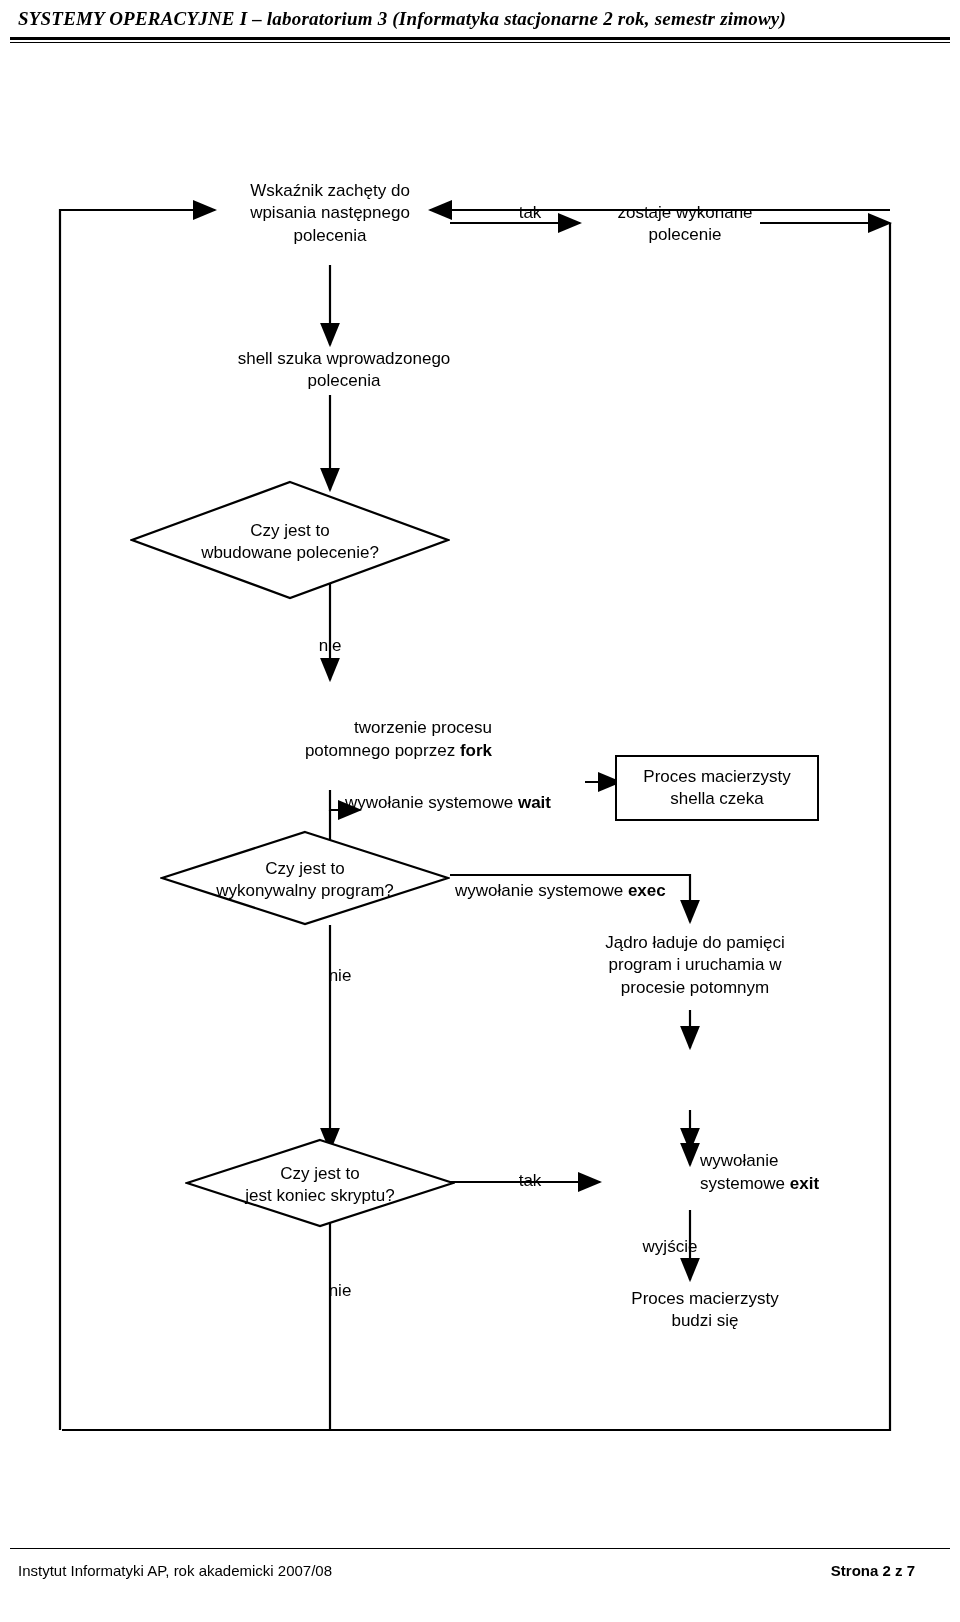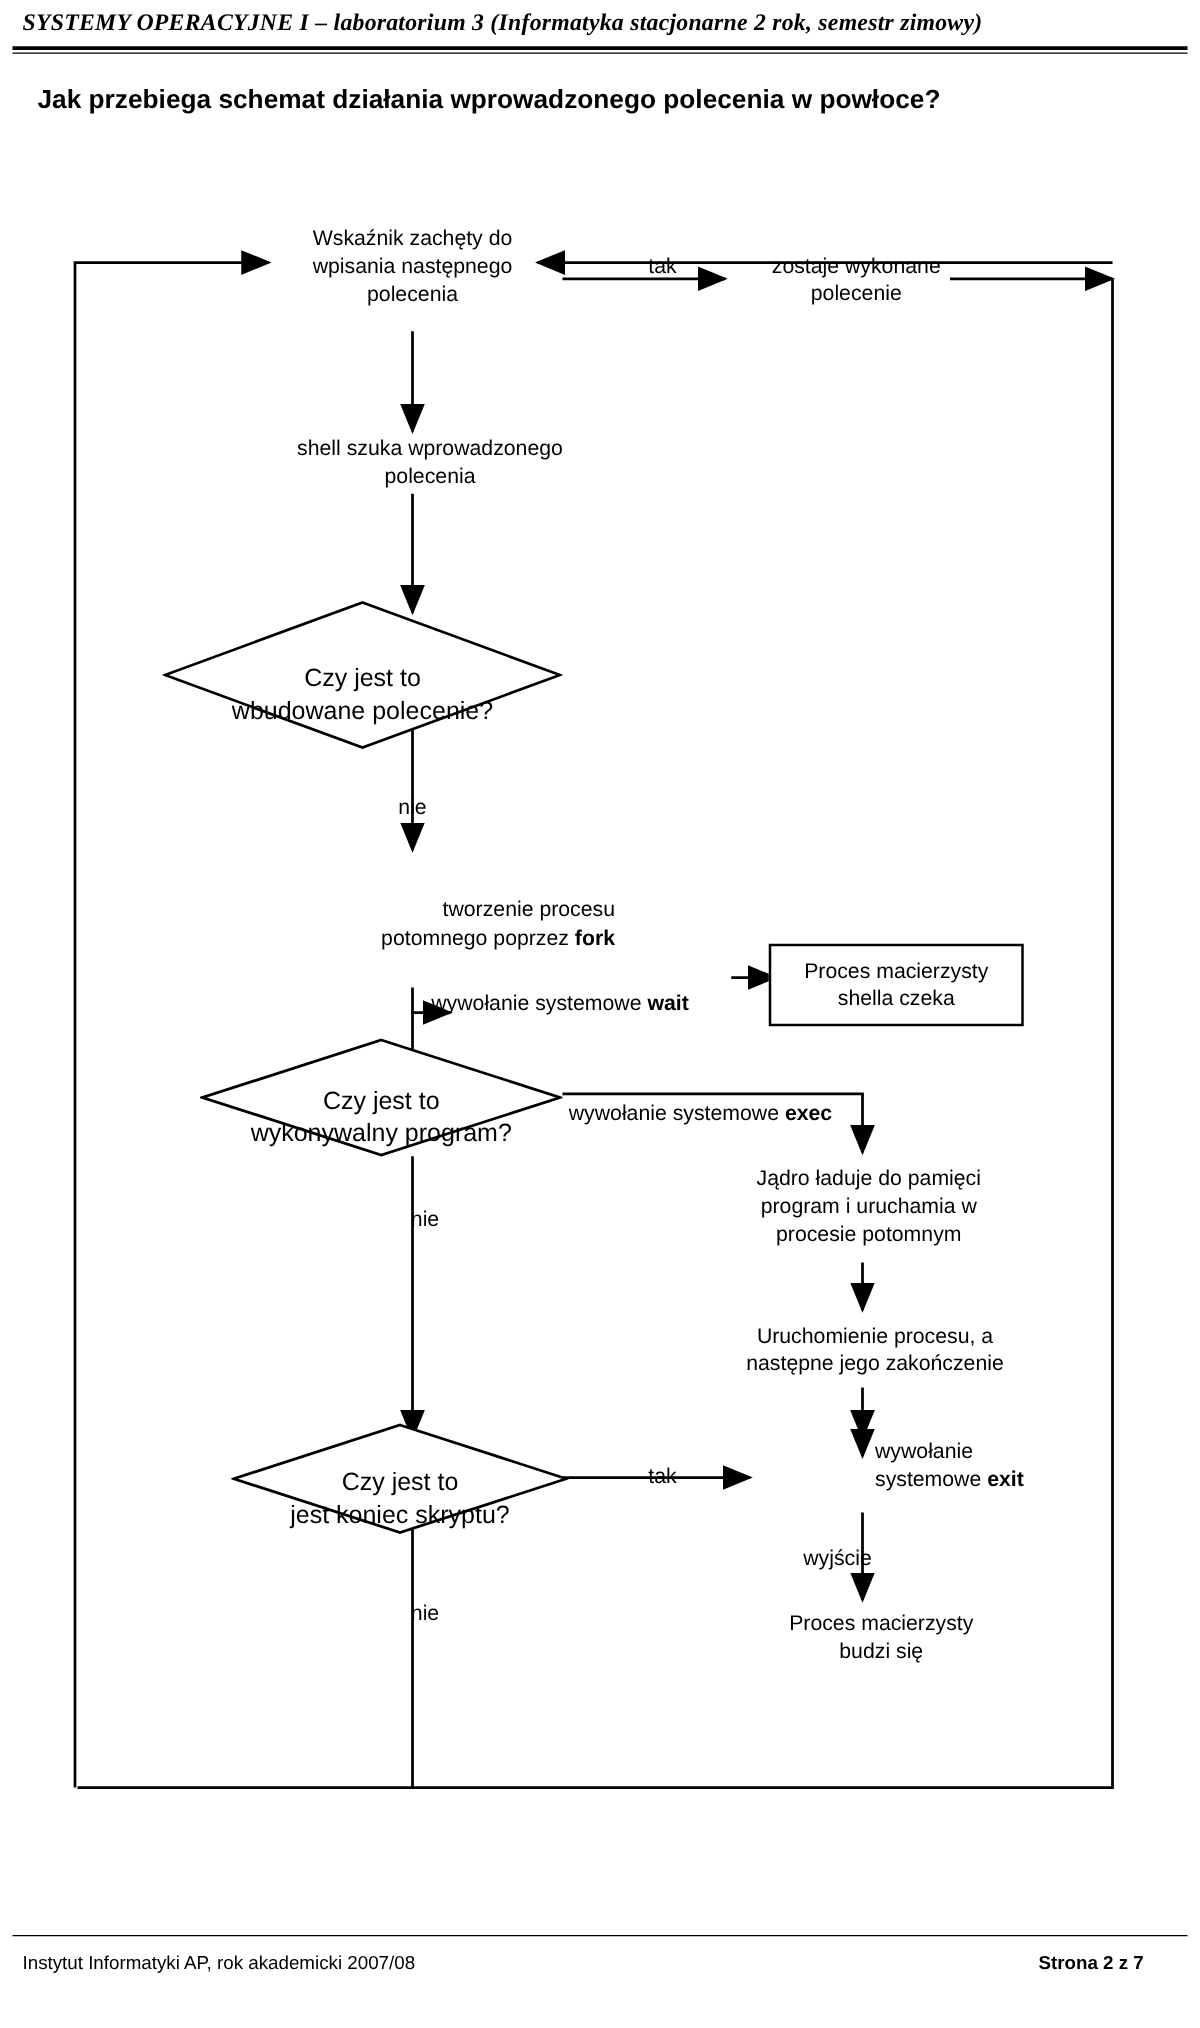--- a/index.html
+++ b/index.html
@@ -44,39 +44,38 @@
     white-space:pre-line;
   }
   .box{
     position:absolute;border:2px solid #000;background:#fff;
     display:flex;align-items:center;justify-content:center;
     text-align:center;font-size:17px;line-height:1.32;white-space:pre-line;
   }
   .diamond-wrap{position:absolute;}
   .diamond-wrap svg{position:absolute;left:0;top:0;}
   .diamond-txt{
-    position:absolute;left:0;top:16px;width:100%;height:100%;
+    position:absolute;left:0;top:2px;width:100%;height:100%;
     display:flex;align-items:center;justify-content:center;
-    text-align:center;font-size:20px;line-height:1.32;white-space:pre-line;
+    text-align:center;font-size:17px;line-height:1.32;white-space:pre-line;
   }
   .lines{position:absolute;left:0;top:0;width:960px;height:1430px;}
   b{font-weight:bold;}
 </style>
 </head>
 <body>
 
 <div class="page">
 
   <div class="hdr">
     <div class="hdr-text">SYSTEMY OPERACYJNE I – laboratorium 3 (Informatyka stacjonarne 2 rok, semestr zimowy)</div>
     <div class="hdr-rule1"></div>
     <div class="hdr-rule2"></div>
   </div>
 
-  <div class="title">Jak przebiega schemat działania wprowadzonego polecenia w powłoce?</div>
 
   <div class="diagram">
 
     <svg class="lines" viewBox="0 0 960 1430" width="960" height="1430">
       <defs>
         <marker id="ah" markerWidth="11" markerHeight="9" refX="10" refY="4.5" orient="auto">
           <polygon points="0,0 11,4.5 0,9" fill="#000"></polygon>
         </marker>
       </defs>
       <g stroke="#000" stroke-width="2.2" fill="none">
@@ -166,22 +165,20 @@
     <div class="lbl" style="left:455px;top:748px;width:280px;text-align:left;">
       <span>wywołanie systemowe </span><b>exec</b>
     </div>
 
     <div class="lbl" style="left:300px;top:855px;width:80px;">nie</div>
 
     <div class="lbl" style="left:570px;top:822px;width:250px;">Jądro ładuje do pamięci
 program i uruchamia w
 procesie potomnym</div>
 
-    <div class="lbl" style="left:570px;top:948px;width:260px;">Uruchomienie procesu, a
-następne jego zakończenie</div>
 
     <div class="diamond-wrap" style="left:185px;top:1028px;width:270px;height:90px;">
       <svg width="270" height="90">
           <polygon points="135,2 268,45 135,88 2,45" fill="#fff" stroke="#000" stroke-width="2.2"></polygon>
         </svg>
       <div class="diamond-txt">Czy jest to
 jest koniec skryptu?</div>
     </div>
 
     <div class="lbl" style="left:490px;top:1060px;width:80px;">tak</div>

